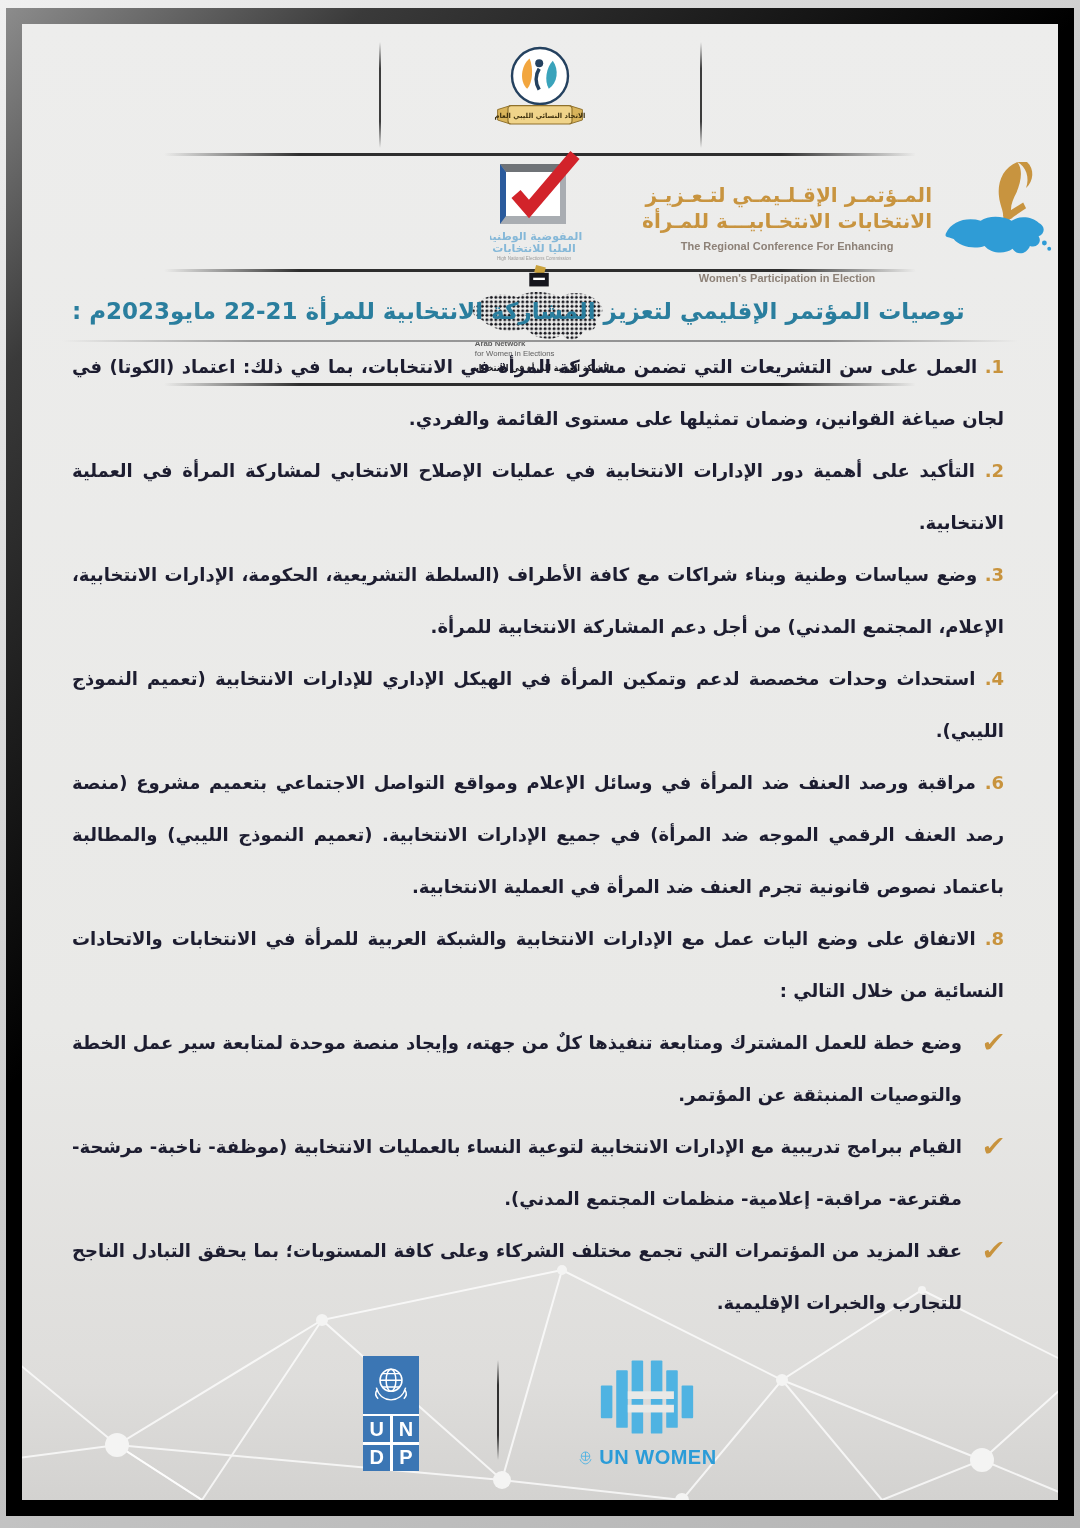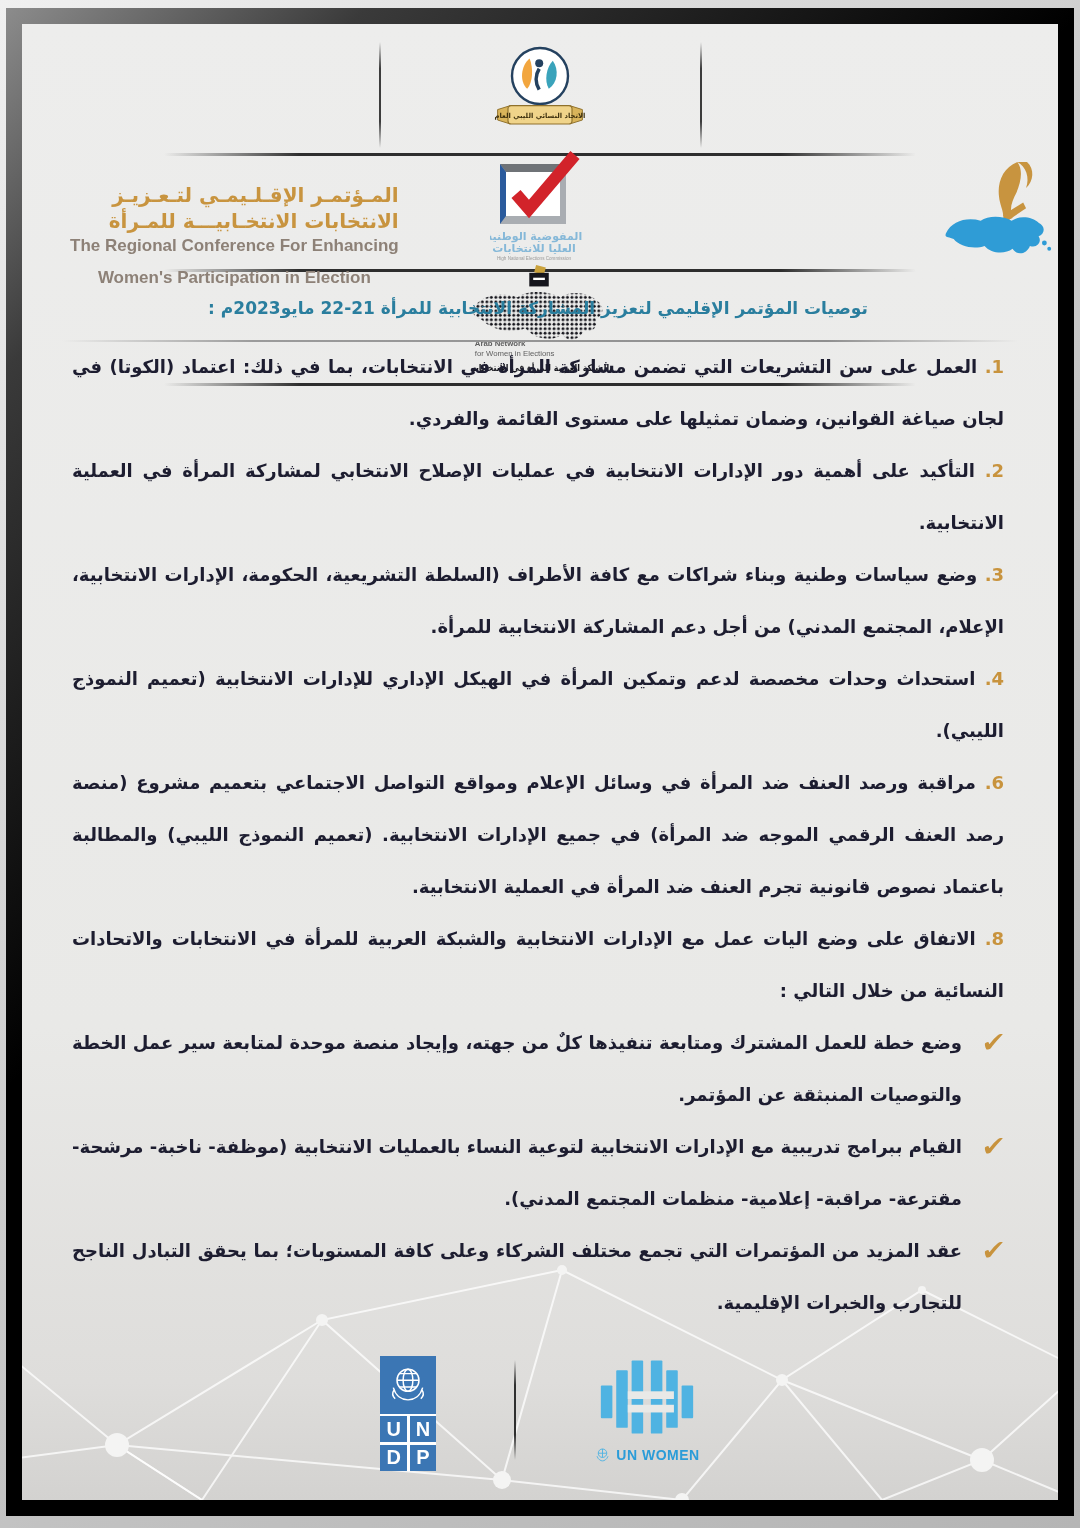--- a/index.html
+++ b/index.html
@@ -20,29 +20,29 @@
   .v-div { position:absolute; top:6px; width:2px; height:106px;
     background:linear-gradient(180deg,rgba(60,60,60,0),#3c3c3c 25%,#3c3c3c 75%,rgba(60,60,60,0)); }
   .v-div.d1 { left:33.3%; } .v-div.d2 { left:66.6%; }
   .h-line { position:absolute; bottom:-8px; left:11%; width:78%; height:3px; border-radius:2px;
     background:linear-gradient(90deg,rgba(40,40,40,0),#2e2e2e 18%,#2e2e2e 82%,rgba(40,40,40,0)); }
 
   .tiny-en { font-family:"Liberation Sans", sans-serif; }
 
   
   .conf-logo { position:absolute; top:136px; left:0; right:0; height:112px;
-    display:flex; justify-content:space-between; align-items:flex-start; gap:10px; padding-left:48px; }
+    display:flex; justify-content:flex-end; align-items:flex-start; gap:10px; padding-left:14px; }
   .conf-text { text-align:right; direction:rtl; padding-top:22px; }
   .conf-ar { color:#c8943f; font-weight:bold; font-size:20px; line-height:26px; }
-  .conf-en { color:#8d8177; font-size:17px; line-height:16px; text-align:center; font-weight:bold;
+  .conf-en { color:#8d8177; font-size:11px; line-height:16px; text-align:center; font-weight:bold;
     font-family:"Liberation Sans", sans-serif; margin-top:4px; }
 
   
   .title { position:absolute; top:274px; left:50px; right:54px;
-    direction:rtl; text-align:center; color:#2a7e9e; font-size:17px; font-weight:bold; }
+    direction:rtl; text-align:left; color:#2a7e9e; font-size:23px; font-weight:bold; }
   .title-line { position:absolute; top:316px; left:40px; right:40px; height:2px;
     background:linear-gradient(90deg,rgba(120,120,120,0),#9b9b9b 20%,#8f8f8f 80%,rgba(120,120,120,0)); }
 
   
   .content { position:absolute; top:317px; left:50px; right:54px; z-index:2; }
   .rec, .sub { direction:rtl; text-align:justify; color:#1d1d30;
     font-size:18px; font-weight:bold; line-height:52px; }
   .rec-num { color:#c8933d; }
   .sub { position:relative; padding-right:42px; }
   .check { position:absolute; right:0; top:0; color:#c8933d; font-size:25px;
@@ -54,21 +54,21 @@
   .undp-box { width:56px; background:#3b76b4; padding-top:6px; }
   .undp-grid { display:grid; grid-template-columns:1fr 1fr; gap:2.5px;
     background:#fff; border-top:2.5px solid #fff; margin-top:4px; }
   .undp-cell { background:#3b76b4; color:#fff; height:26px; display:flex; align-items:center;
     justify-content:center; font-family:"Liberation Sans", sans-serif; font-weight:bold; font-size:20px; }
   .f-div { width:2px; height:100px; margin-top:4px;
     background:linear-gradient(180deg,rgba(50,50,50,0),#303030 25%,#303030 75%,rgba(50,50,50,0)); }
   .unwomen { display:flex; flex-direction:column; align-items:center; }
   .uw-label { display:flex; align-items:center; gap:5px; margin-top:4px;
     color:#2b9cd8; font-family:"Liberation Sans", sans-serif; font-weight:bold;
-    font-size:14px; letter-spacing:0.5px; }
+    font-size:20px; letter-spacing:0.5px; }
 
   
   .net { position:absolute; left:0; right:0; bottom:0; height:270px; z-index:1; }
 </style>
 </head>
 <body>
 
 <div class="frame">
   <div class="poster">
 

